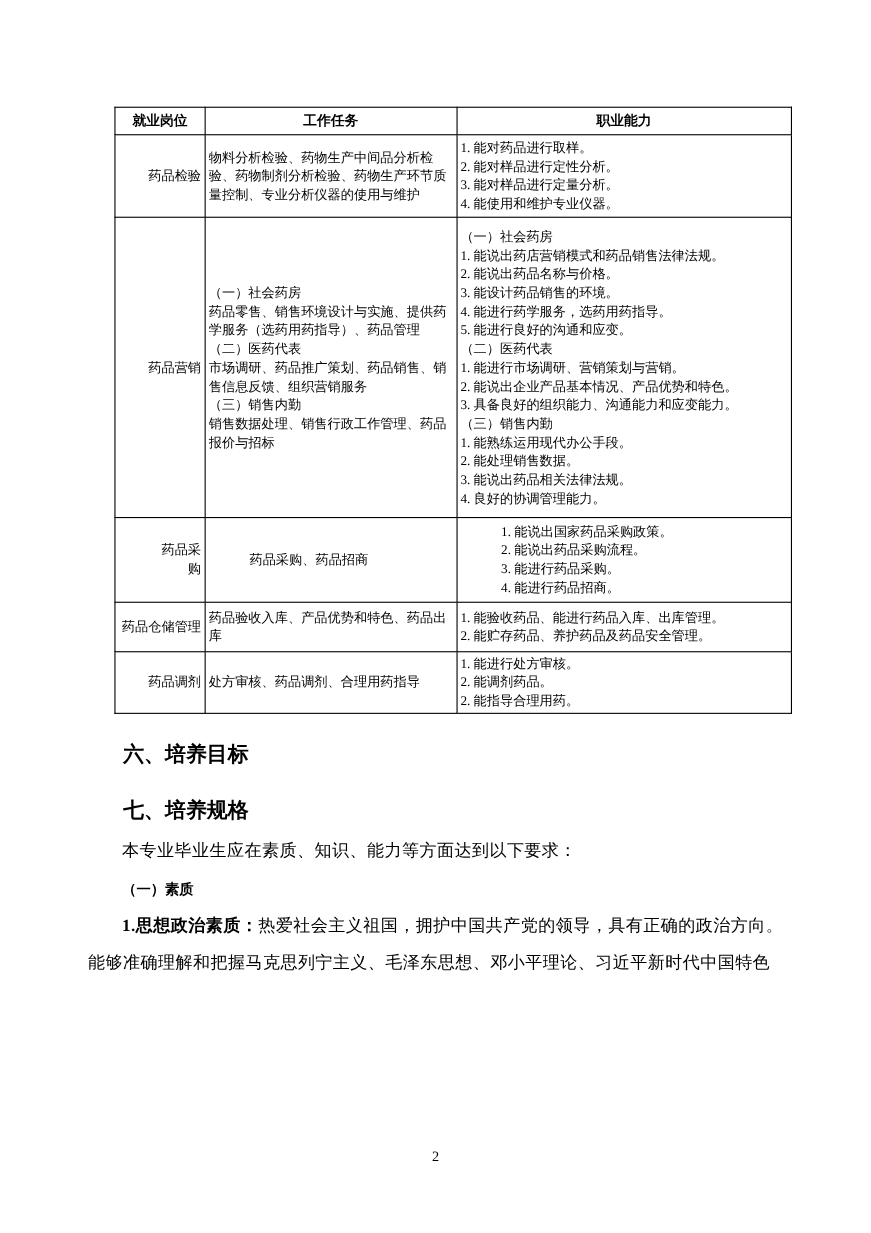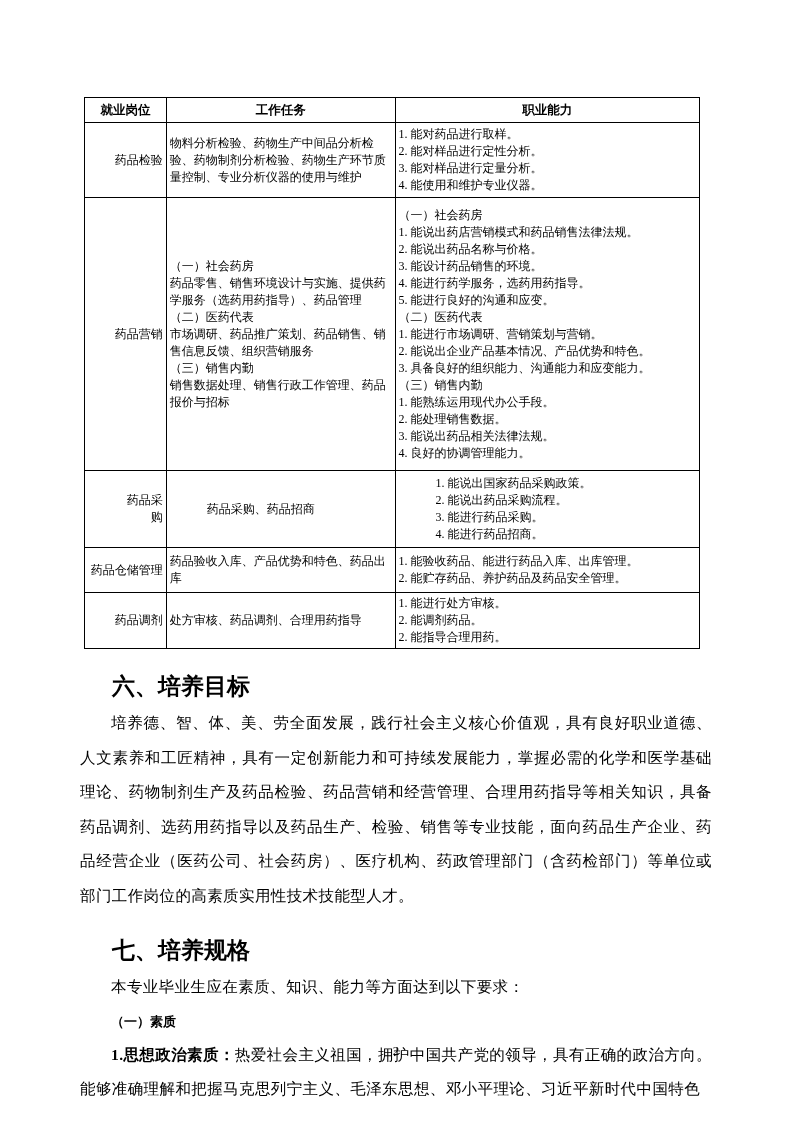--- a/index.html
+++ b/index.html
@@ -15,21 +15,21 @@
     width: 792px;
     height: 1121px;
     padding: 97px 80px 0 80px;
     position: relative;
   }
 
   
   table.jobs {
     border-collapse: collapse;
     width: 616px;
-    margin-left: 4px;
+    margin-left: 24px;
     table-layout: fixed;
     font-size: 12px;
     line-height: 17px;
   }
   table.jobs th, table.jobs td {
     border: 1px solid #000000;
     padding: 2px 3px;
     vertical-align: middle;
     word-break: break-all;
   }
@@ -47,21 +47,21 @@
   tr.r0 td { height: 75px; }
   tr.r1 td { height: 273px; }
   tr.r2 td { height: 77px; padding-left: 40px; }
   tr.r3 td { height: 45px; }
   tr.r4 td { height: 53px; }
   .cell-line { display: block; }
 
   
   .sections { margin-top: 16px; }
   .sec-heading {
-    font-size: 23px;
+    font-size: 19px;
     font-weight: bold;
     text-indent: 32px;
     margin-top: 25px;
     margin-bottom: 6px;
     line-height: 26px;
   }
   .sec-subheading {
     font-size: 13px;
     font-weight: bold;
     text-indent: 31px;
@@ -176,21 +176,20 @@
             <span class="cell-line">1. 能进行处方审核。</span>
             <span class="cell-line">2. 能调剂药品。</span>
             <span class="cell-line">2. 能指导合理用药。</span>
           </td>
         </tr>
       </tbody>
   </table>
 
   <div class="sections">
       <div class="sec-heading">六、培养目标</div>
-      <div class="sec-paragraph">培养德、智、体、美、劳全面发展，践行社会主义核心价值观，具有良好职业道德、人文素养和工匠精神，具有一定创新能力和可持续发展能力，掌握必需的化学和医学基础理论、药物制剂生产及药品检验、药品营销和经营管理、合理用药指导等相关知识，具备药品调剂、选药用药指导以及药品生产、检验、销售等专业技能，面向药品生产企业、药品经营企业（医药公司、社会药房）、医疗机构、药政管理部门（含药检部门）等单位或部门工作岗位的高素质实用性技术技能型人才。</div>
       <div class="sec-heading">七、培养规格</div>
       <div class="sec-paragraph">本专业毕业生应在素质、知识、能力等方面达到以下要求：</div>
       <div class="sec-subheading">（一）素质</div>
       <div class="sec-paragraph"><span class="bold-lead">1.思想政治素质：</span><span>热爱社会主义祖国，拥护中国共产党的领导，具有正确的政治方向。能够准确理解和把握马克思列宁主义、毛泽东思想、邓小平理论、习近平新时代中国特色</span></div>
     </div>
 
   <div class="page-footer">
     <span>2</span>
   </div>
 

